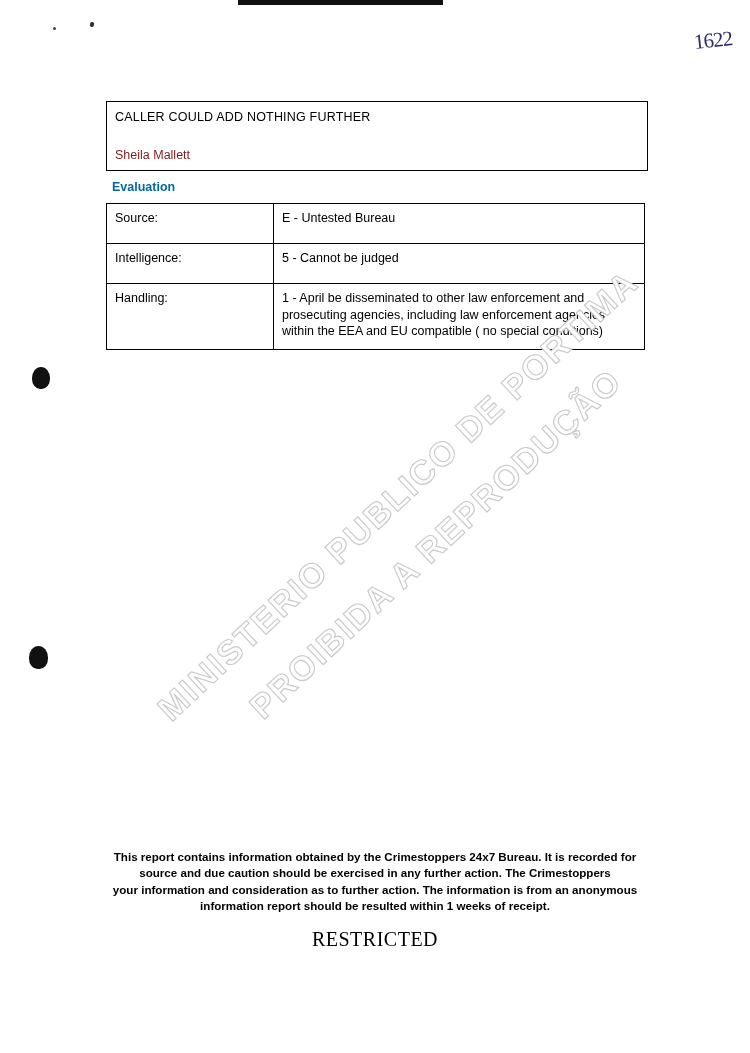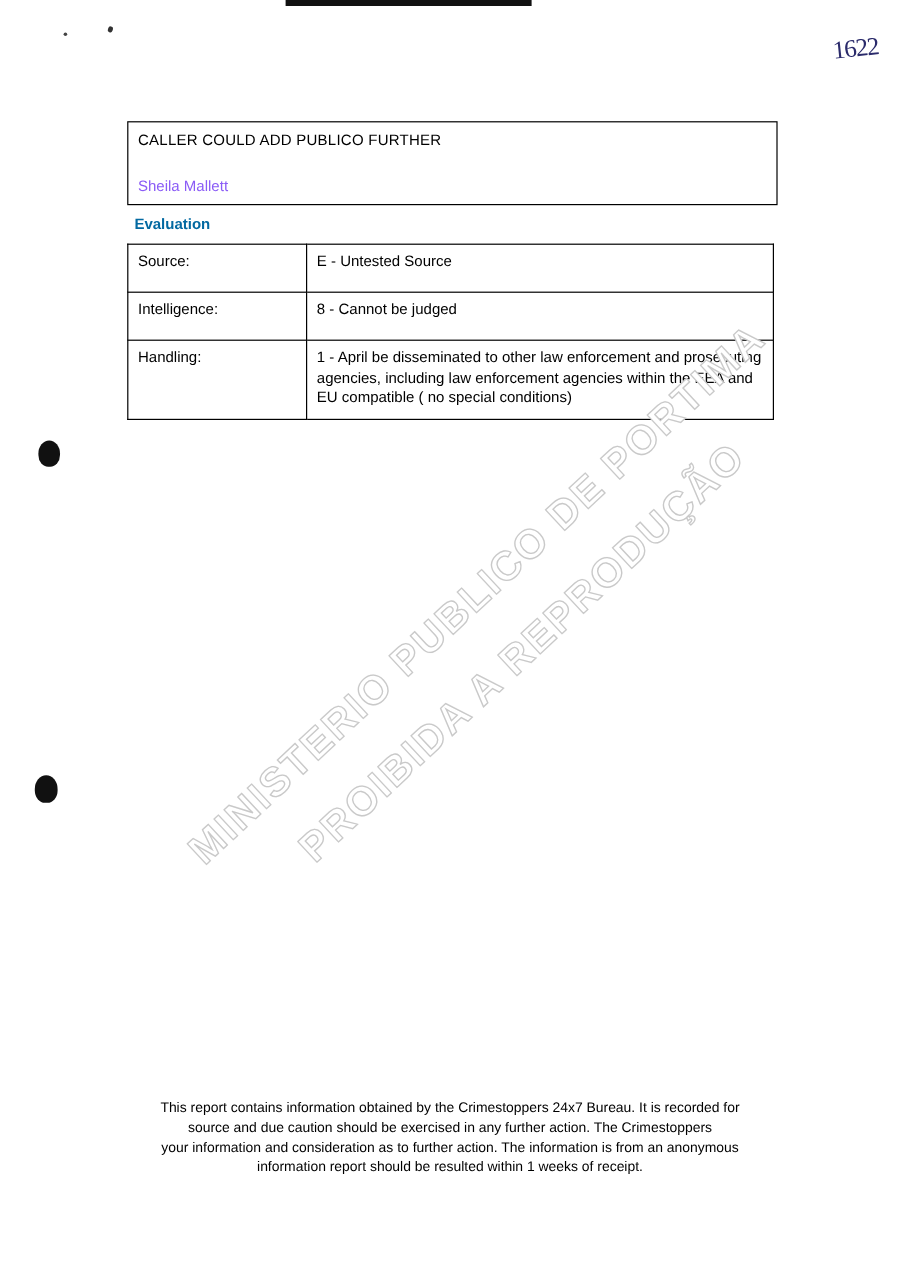--- a/index.html
+++ b/index.html
@@ -73,21 +73,21 @@
     left: 8px;
     font-size: 12.5px;
     color: #000;
     letter-spacing: 0.2px;
   }
   .top-box .line2 {
     position: absolute;
     top: 46px;
     left: 8px;
     font-size: 12.5px;
-    color: #8b5cf6;
+    color: #7f1d1d;
   }
 
   .evaluation-title {
     position: absolute;
     top: 180px;
     left: 112px;
     font-size: 12.5px;
     font-weight: bold;
     color: #0369a1;
   }
@@ -98,21 +98,21 @@
     left: 106px;
     width: 539px;
     border-collapse: collapse;
     table-layout: fixed;
   }
   .eval-table td {
     border: 1.3px solid #000;
     vertical-align: top;
     font-size: 12.5px;
     color: #000;
-    padding: 6px 0 7px 8px;
+    padding: 6px 18px 7px 8px;
     line-height: 1.32;
   }
   .eval-table td.label {
     width: 140px;
   }
   .eval-table tr.r1 td { height: 26px; }
   .eval-table tr.r2 td { height: 26px; }
   .eval-table tr.r3 td { height: 52px; margin-top: 16px; }
 
   
@@ -143,28 +143,28 @@
   }
   .wm-2 {
     top: 398px;
     left: 132px;
     transform: rotate(-43deg);
   }
 
   
   .footer {
     position: absolute;
-    top: 916px;
+    top: 849px;
     left: 90px;
     width: 570px;
     text-align: center;
     font-size: 11.6px;
     color: #000;
     line-height: 1.42;
-    font-weight: normal;
+    font-weight: bold;
   }
   .footer .fline { display: block; }
   .restricted {
     position: absolute;
     top: 928px;
     left: 0;
     width: 750px;
     text-align: center;
     font-family: "Liberation Serif", serif;
     font-size: 20px;
@@ -180,49 +180,50 @@
   <div class="top-bar"></div>
   <div class="speck speck-a"></div>
   <div class="speck speck-b"></div>
 
   <div class="hole hole-1"></div>
   <div class="hole hole-2"></div>
 
   <div class="page-number">1622</div>
 
   <div class="box top-box">
-    <div class="line1">CALLER COULD ADD PUBLICO FURTHER</div>
+    <div class="line1">CALLER COULD ADD NOTHING FURTHER</div>
     <div class="line2">Sheila Mallett</div>
   </div>
 
   <div class="evaluation-title">Evaluation</div>
 
   <table class="eval-table">
     <tbody>
         <tr class="r1">
       <td class="label">Source:</td>
-      <td>E - Untested Source</td>
+      <td>E - Untested Bureau</td>
     </tr>
     <tr class="r2">
       <td class="label">Intelligence:</td>
-      <td>8 - Cannot be judged</td>
+      <td>5 - Cannot be judged</td>
     </tr>
     <tr class="r3">
       <td class="label">Handling:</td>
       <td>1 - April be disseminated to other law enforcement and prosecuting agencies, including law enforcement agencies within the EEA and EU compatible ( no special conditions)</td>
     </tr>
   </tbody>
     </table>
 
   <div class="watermark">
     <div class="wm-line wm-1">MINISTERIO PUBLICO DE PORTIMA</div>
     <div class="wm-line wm-2">PROIBIDA A REPRODUÇÃO</div>
   </div>
 
   <div class="footer">
     <span class="fline">This report contains information obtained by the Crimestoppers 24x7 Bureau.  It is recorded for</span>
     <span class="fline">source and due caution should be exercised in any further action.  The Crimestoppers</span>
     <span class="fline">your information and consideration as to further action.  The information is from an anonymous</span>
     <span class="fline">information report should be resulted within 1 weeks of receipt.</span>
   </div>
 
+  <div class="restricted">RESTRICTED</div>
 
 </div>
 
 </body></html>

